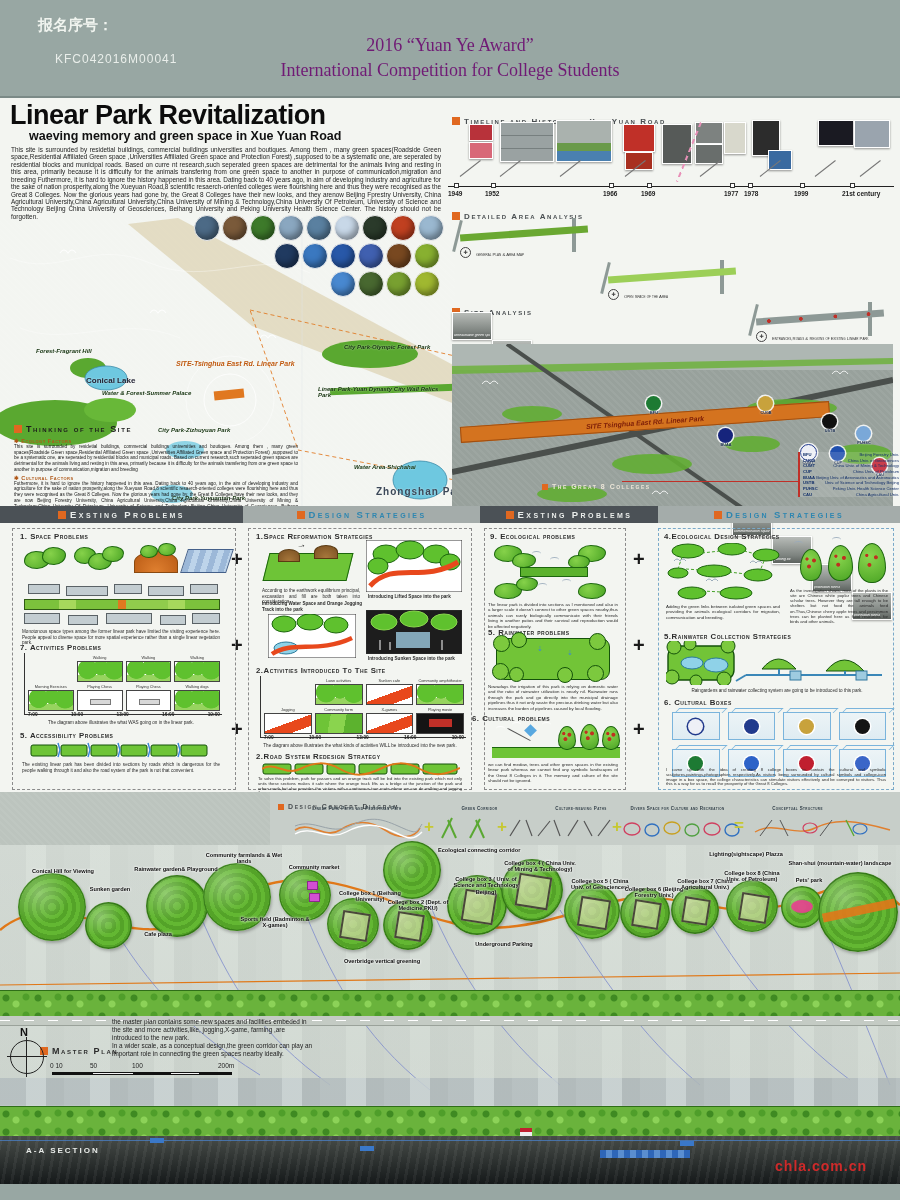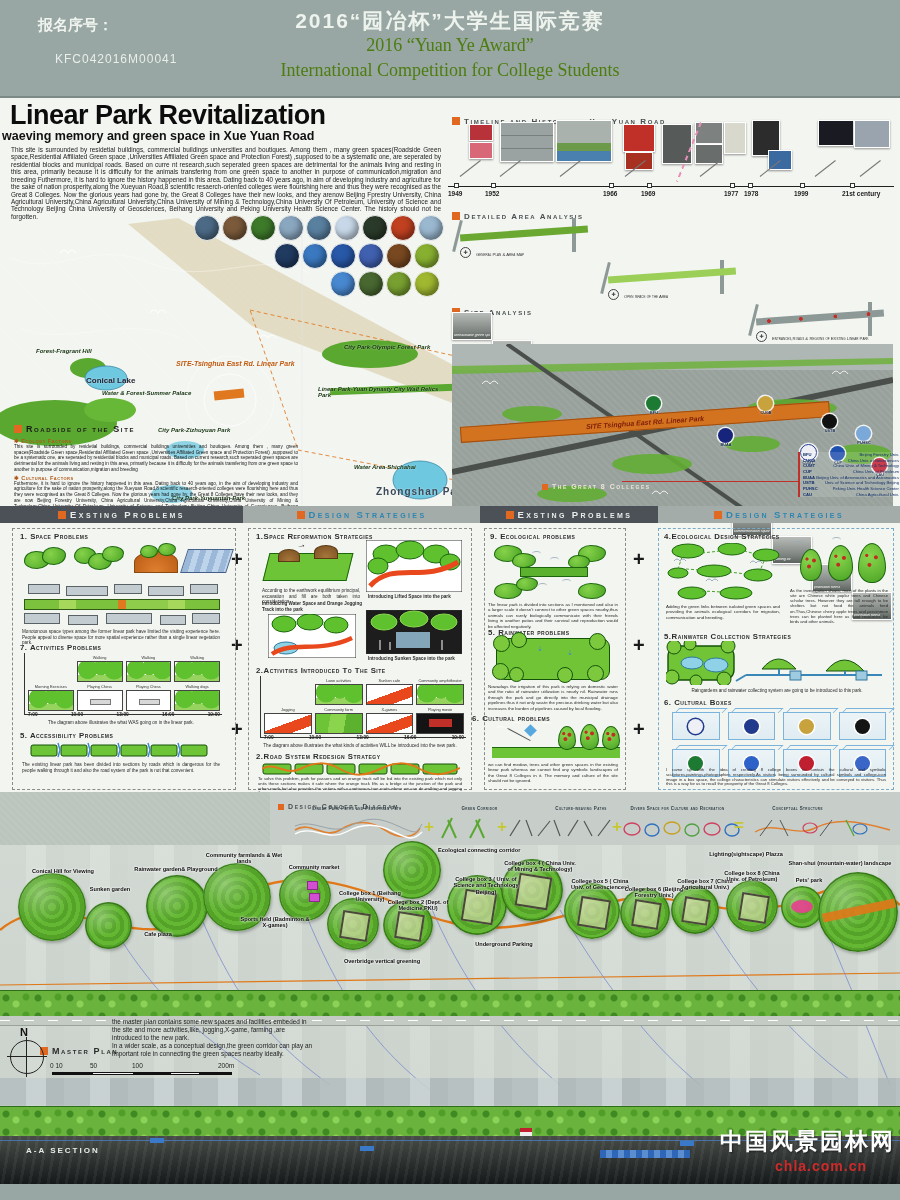--- a/index.html
+++ b/index.html
@@ -4,21 +4,21 @@
 <style>
   html,body{margin:0;padding:0;background:#888;}
   #poster{position:relative;width:900px;height:1200px;background:#f3f5f1;overflow:hidden;
     font-family:"Liberation Sans",sans-serif;color:#222;}
   .abs{position:absolute;}
   
   #hdr{left:0;top:0;width:900px;height:96px;background:#98a7a3;border-bottom:2px solid #7b8a87;}
   .hreg{color:#f0f4ef;font-weight:bold;font-size:15px;}
   .hregno{color:#e9eeea;font-size:12px;letter-spacing:1px;}
   .htc{width:900px;text-align:center;color:#eef3ee;font-weight:bold;font-size:21px;letter-spacing:2px;}
-  .hte{width:900px;text-align:center;color:#4d7c0f;font-family:"Liberation Serif",serif;font-size:18px;}
+  .hte{width:900px;text-align:center;color:#701a75;font-family:"Liberation Serif",serif;font-size:18px;}
   
   .shead{font-size:8px;font-weight:bold;letter-spacing:1.6px;color:#4a4f52;font-variant:small-caps;white-space:nowrap;}
   .osq{display:inline-block;width:8px;height:8px;background:#e06820;margin-right:4px;vertical-align:-1px;}
   .osq.sm{width:6px;height:6px;}
   
   .ptitle{font-size:27px;font-weight:bold;color:#0c0c0c;letter-spacing:-.5px;}
   .psub{font-size:12.5px;font-weight:bold;color:#111;}
   .pbody{font-size:6.4px;line-height:1.16;text-align:justify;color:#1c1c1c;}
   
   .mapbg{background:linear-gradient(#bac3c2,#a6b0ad 45%,#99a4a1);}
@@ -82,26 +82,25 @@
   .bird{display:inline-block;width:9px;height:5px;border-top:1.3px solid #fff;border-radius:50%;opacity:.85;}
 </style>
 </head>
 <body>
 
 <div id="poster">
 
   <div class="abs" id="hdr"></div>
   <div class="abs hreg" style="left:38px;top:16px;">报名序号：</div>
   <div class="abs hregno" style="left:55px;top:52px;">KFC042016M00041</div>
-  <div class="abs htc" style="left:0;top:7px;">2016“园冶杯”大学生国际竞赛</div>
   <div class="abs hte" style="left:0;top:35px;">2016 “Yuan Ye Award”</div>
   <div class="abs ptitle" style="left:10px;top:100px;">Linear Park Revitalization</div>
 
   <div class="abs hte" style="left:0;top:60px;">International Competition for College Students</div>
-  <div class="abs psub" style="left:2px;top:129px;">waeving memory and green space in Xue Yuan Road</div>
+  <div class="abs psub" style="left:29px;top:129px;">waeving memory and green space in Xue Yuan Road</div>
   <div class="abs pbody" style="left:11px;top:146px;width:430px;">This site is surrounded by residetial buildings, commercial buildings universities and boutiques. Among them , many green spaces(Roadside Green space,Residential Affiliated Green space ,Universities Affiliated Green space and Protection Forest) ,supposed to be a systematic one, are seperated by residential blocks and municipal roads. Based on curre nt research,such seperated green spaces are detrimental for the animals living and resting in this area, primarily because it is difficulty for the animals transfering from one green space to another in purpose of communication,migration and breeding Futhermore, it is hard to ignore the history happened in this area. Dating back to 40 years ago, in  aim of developing industry and agriculture for the sake of nation prosperity,along the Xueyuan Road,8 scientific resaerch-oriented colleges were flourishing here and thus they were recognised as the Great 8 Colleges. Now the glorious years had gone by, the Great 8 Colleges have their new looks, and they arenow Beijing Fprestry University, China Agricultural University,China Agricultural University,China University of Mining &amp; Technology,China University Of Petroleum, University of Science and Technology Beijing China University of Geosciences, Beihang University and Peking University Health Science Center. The history should not be forgotten.</div>
 
   <div class="abs mapbg noise" style="left:0;top:218px;width:455px;height:288px;"></div>
   <svg class="abs" style="left:0;top:218px;" width="455" height="288" viewBox="0 0 455 288">
     <path d="M128,6 L178,0 L455,148 L455,186 L252,108 Z" fill="rgba(206,186,134,.42)"></path>
     <path d="M250,92 L455,138 L455,262 L298,232 Z" fill="none" stroke="#e07820" stroke-width="1" stroke-dasharray="4 3" opacity=".85"></path>
     <path d="M10,40 C60,60 90,20 150,45 S260,30 310,55" fill="none" stroke="#fff" stroke-width=".7" opacity=".5"></path>
     <path d="M20,110 C70,130 120,95 180,120" fill="none" stroke="#fff" stroke-width=".7" opacity=".45"></path>
     <line x1="302" y1="0" x2="302" y2="288" stroke="#dde4e6" stroke-width=".7" opacity=".6"></line>
     <ellipse cx="55" cy="205" rx="62" ry="23" fill="#5aa830"></ellipse>
@@ -150,21 +149,21 @@
     <span class="ani abs" style="left:164px;top:28px;background:#4060b0;"></span>
     <span class="ani abs" style="left:192px;top:28px;background:#784820;"></span>
     <span class="ani abs" style="left:220px;top:28px;background:#88b030;"></span>
     <span class="ani abs" style="left:136px;top:56px;background:#4888d0;"></span>
     <span class="ani abs" style="left:164px;top:56px;background:#486830;"></span>
     <span class="ani abs" style="left:192px;top:56px;background:#78a030;"></span>
     <span class="ani abs" style="left:220px;top:56px;background:#a0b830;"></span>
   </div>
 
   <div class="abs" style="left:14px;top:418px;width:284px;">
-    <div><span class="osq"></span><span class="shead" style="font-size:9px;color:#1c1c1c;">Roadside of the Site</span></div>
+    <div><span class="osq"></span><span class="shead" style="font-size:9px;color:#1c1c1c;">Thinking of the Site</span></div>
     <div class="thk-h" style="margin-top:2px;">✱ <span>Ecology Factors</span></div>
     <div class="thk-b">This site is surrounded by residetial buildings, commercial buildings universities and boutiques. Among them , many green spaces(Roadside Green space,Residential Affiliated Green space ,Universities Affiliated Green space and Protection Forest) ,supposed to be a systematic one, are seperated by residential blocks and municipal roads. Based on current research,such seperated green spaces are detrimental for the animals living and resting in this area, primarily because it is difficulty for the animals transfering from one green space to another in purpose of communication,migration and breeding</div>
     <div class="thk-h" style="margin-top:2px;">✱ <span>Cultural Factors</span></div>
     <div class="thk-b">Futhermore, it is hard to ignore the history happened in this area. Dating back to 40 years ago, in the aim of developing industry and agriculture for the sake of nation prosperity,along the Xueyuan Road,8 scientific resaerch-oriented colleges were flourishing here and thus they were recognised as the Great 8 Colleges. Now the glorious years had gone by, the Great 8 Colleges have their new looks, and they are now Beijing Forestry University, China Agricultural University,China Agricultural University,China University of Mining &amp; Technology,China University Of Petroleum, University of Science and Technology Beijing China University of Geosciences, Beihang University and Peking University Health Science Center.</div>
   </div>
 
   <div class="abs" style="left:452px;top:110px;"><span class="osq"></span><span class="shead">Timeline and History of Xue Yuan Road</span></div>
   <div class="abs" style="left:446px;top:120px;width:450px;height:82px;">
     <div class="abs photo" style="left:23px;top:4px;width:22px;height:15px;background:#b8323a;"></div>
     <div class="abs photo" style="left:23px;top:22px;width:22px;height:15px;background:#d86878;"></div>
@@ -874,16 +873,15 @@
   <div class="abs" style="left:0;top:1140px;width:900px;height:1px;background:#4a80c8;opacity:.75;"></div>
   <span class="abs" style="left:150px;top:1138px;width:14px;height:5px;background:#3a78c8;"></span>
   <span class="abs" style="left:360px;top:1146px;width:14px;height:5px;background:#3a78c8;"></span>
   <span class="abs" style="left:680px;top:1141px;width:14px;height:5px;background:#3a78c8;"></span>
   <span class="abs" style="left:520px;top:1128px;width:12px;height:8px;background:linear-gradient(#c02030 50%,#eee 50%);"></span>
   <span class="abs" style="left:600px;top:1150px;width:90px;height:8px;background:repeating-linear-gradient(90deg,#2e66b8 0 6px,#5a8ed0 6px 12px);"></span>
   <div class="abs" style="left:26px;top:1146px;font-size:8px;letter-spacing:2px;color:#e8ebe8;font-weight:bold;">A-A SECTION</div>
 
   <div class="abs" style="left:0;top:1184px;width:900px;height:16px;background:#98a7a3;"></div>
 
-  <div class="abs wm-cn" style="left:695px;top:1126px;width:200px;text-align:right;">中国风景园林网</div>
   <div class="abs wm-url" style="left:695px;top:1158px;width:172px;text-align:right;">chla.com.cn</div>
 
 </div>
 
 </body></html>

